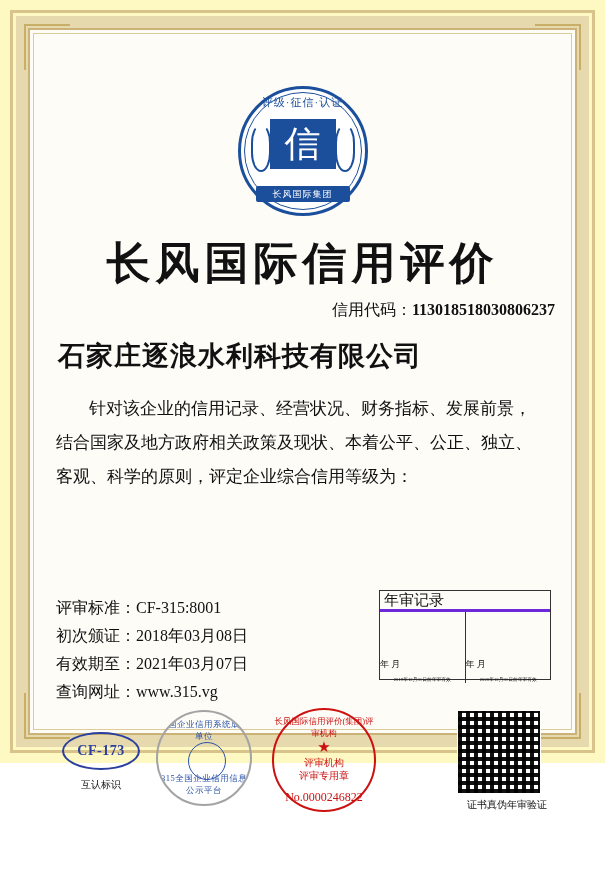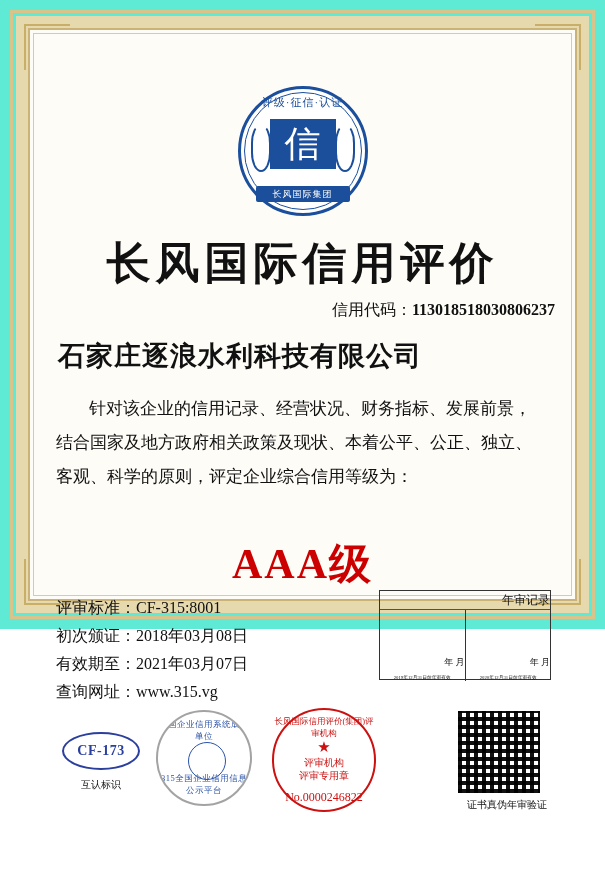--- a/index.html
+++ b/index.html
@@ -9,22 +9,22 @@
   }
   body {
     width: 605px;
     height: 873px;
     font-family: "Liberation Serif", serif;
     overflow: hidden;
   }
   .certificate {
     position: relative;
     width: 605px;
-    height: 629px;
-    background: #5eead4;
+    height: 763px;
+    background: #fef9c3;
     box-sizing: border-box;
   }
   
   .border-outer {
     position: absolute;
     left: 10px; top: 10px; right: 10px; bottom: 10px;
     border: 3px solid #d8c48a;
     box-sizing: border-box;
   }
   .border-pattern {
@@ -212,42 +212,41 @@
   .review-box {
     position: absolute;
     right: 10px; top: 546px;
     width: 172px;
     height: 90px;
     border: 1px solid #333333;
     box-sizing: border-box;
   }
   .review-title {
     height: 18px;
-    border-bottom: 1px solid #6d28d9;
-    font-size: 12px;
+    border-bottom: 3px solid #6d28d9;
+    font-size: 15px;
     line-height: 18px;
     padding-left: 4px;
     color: #111111;
-    text-align: right;
   }
   .review-cells {
     display: flex;
     height: 71px;
   }
   .review-cell {
     flex: 1;
     position: relative;
     box-sizing: border-box;
   }
   .review-cell + .review-cell { border-left: 1px solid #333333; }
   .review-ym {
     position: absolute;
     bottom: 12px;
     width: 100%;
-    text-align: right;
+    text-align: left;
     font-size: 9px;
     color: #111111;
   }
   .review-foot {
     position: absolute;
     bottom: 1px;
     width: 100%;
     text-align: center;
     font-size: 5px;
     color: #111111;
@@ -427,21 +426,20 @@
     </div>
 
     <div class="company-name">石家庄逐浪水利科技有限公司</div>
 
     <div class="body-text">
       <p class="indent">针对该企业的信用记录、经营状况、财务指标、发展前景，</p>
       <p>结合国家及地方政府相关政策及现状、本着公平、公正、独立、</p>
       <p>客观、科学的原则，评定企业综合信用等级为：</p>
     </div>
 
-    <div class="grade">AAA级</div>
 
     <div class="info-list">
       <div>评审标准：CF-315:8001</div>
       <div>初次颁证：2018年03月08日</div>
       <div>有效期至：2021年03月07日</div>
       <div>查询网址：www.315.vg</div>
     </div>
 
     <div class="review-box">
       <div class="review-title">年审记录</div>

